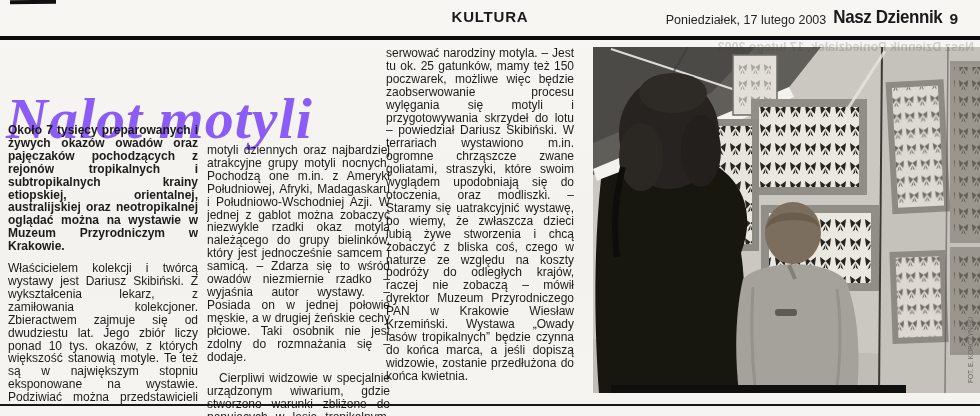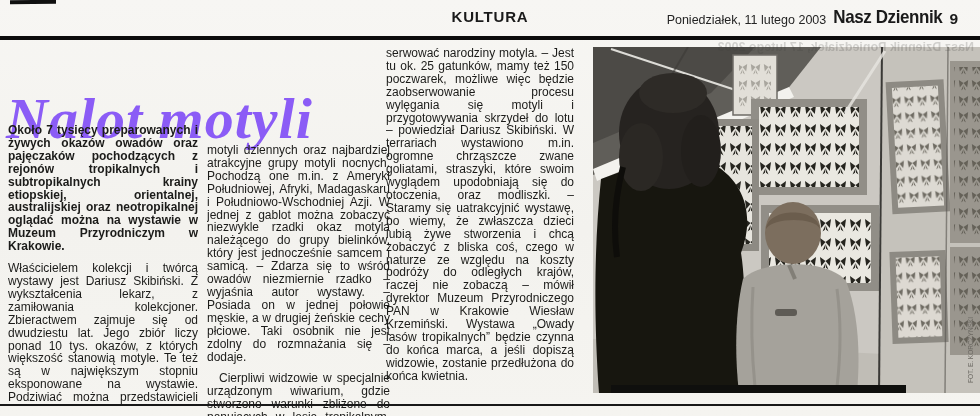--- a/index.html
+++ b/index.html
@@ -42,21 +42,21 @@
     transform:scaleX(-1);opacity:.20;font-weight:700;font-size:12.5px;color:#3d3d3a;
     white-space:nowrap;pointer-events:none;z-index:3;}
 </style>
 </head>
 <body>
 
 <div class="abs scan-smudge"></div>
 
 <div class="abs header-section">KULTURA</div>
 <div class="abs header-right">
-  <span class="header-date">Poniedziałek, 11 lutego 2003</span>
+  <span class="header-date">Poniedziałek, 17 lutego 2003</span>
   <span class="header-masthead">Nasz Dziennik</span>
   <span class="header-page">9</span>
 </div>
 <div class="abs rule-top"></div>
 
 <h1 class="abs headline">Nalot motyli</h1>
 
 <div class="abs col col1">
   <p class="lead">Około 7 tysięcy preparowanych i żywych okazów owadów oraz pajęczaków pochodzących z rejonów tropikalnych i subtropikalnych krainy etiopskiej, orientalnej, australijskiej oraz neotropikalnej oglądać można na wystawie w Muzeum Przyrodniczym w Krakowie.</p>
   <p>Właścicielem kolekcji i twórcą wystawy jest Dariusz Skibiński. Z wykształcenia lekarz, z zamiłowania kolekcjoner. Zbieractwem zajmuje się od dwudziestu lat. Jego zbiór liczy ponad 10 tys. okazów, z których większość stanowią motyle. Te też są w największym stopniu eksponowane na wystawie. Podziwiać można przedstawicieli większości rodzin</p>

